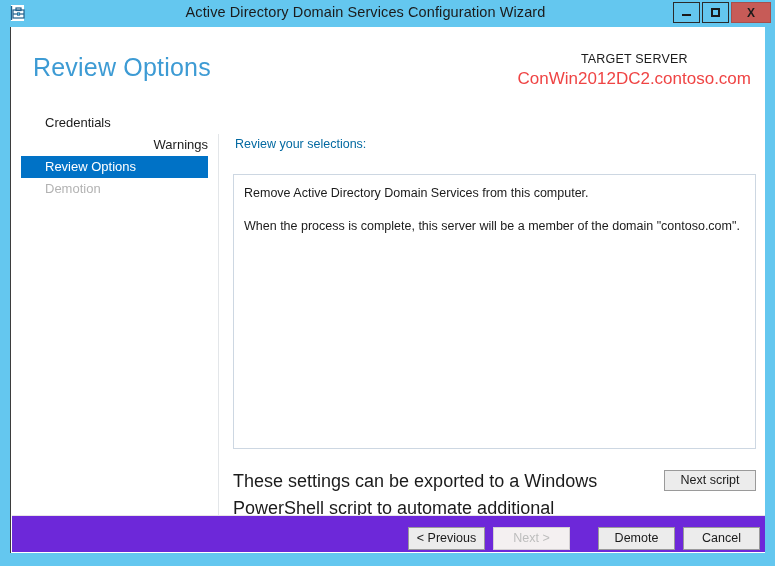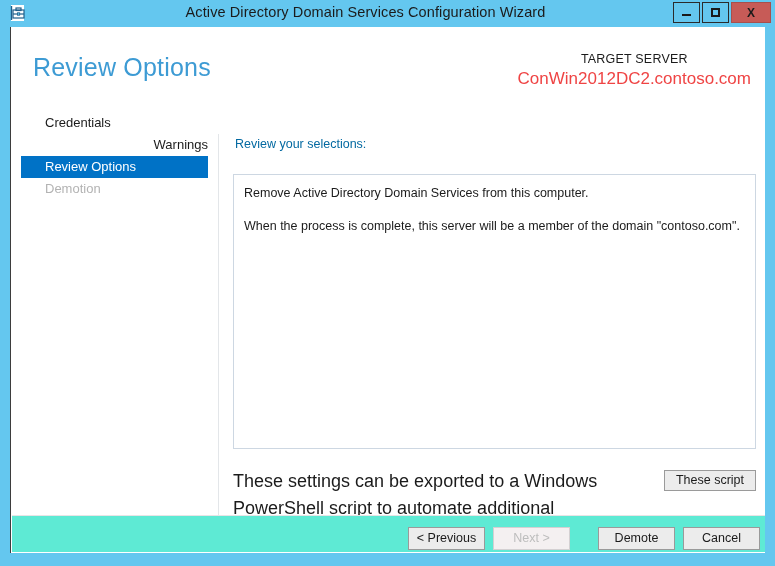--- a/index.html
+++ b/index.html
@@ -252,21 +252,21 @@
     width: 753px;
     height: 1px;
     background: #e8e4e6;
   }
   .footer {
     position: absolute;
     left: 1px;
     top: 489px;
     width: 753px;
     height: 36px;
-    background: #5eead4;
+    background: #6d28d9;
   }
   .btn {
     position: absolute;
     top: 11px;
     height: 23px;
     background: #ececec;
     border: 1px solid #9a9a9a;
     box-sizing: border-box;
     font-family: "Liberation Sans", sans-serif;
     font-size: 12.5px;
@@ -332,21 +332,21 @@
     <div class="content">
       <div class="review-label">Review your selections:</div>
 
       <div class="review-box">
         <div class="review-line">Remove Active Directory Domain Services from this computer.</div>
         <div class="review-gap"></div>
         <div class="review-line">When the process is complete, this server will be a member of the domain "contoso.com".</div>
       </div>
 
       <div class="ps-note">These settings can be exported to a Windows PowerShell script to automate additional installations</div>
-      <button class="viewscript-btn">These script</button>
+      <button class="viewscript-btn">Next script</button>
 
       <a class="more-link">More about removal options</a>
     </div>
 
     <div class="footer-sep"></div>
     <div class="footer">
       <button class="btn btn-prev">&lt; Previous</button>
       <button class="btn btn-demote">Demote</button>
       <button class="btn btn-next disabled">Next &gt;</button>
       <button class="btn btn-cancel">Cancel</button>

